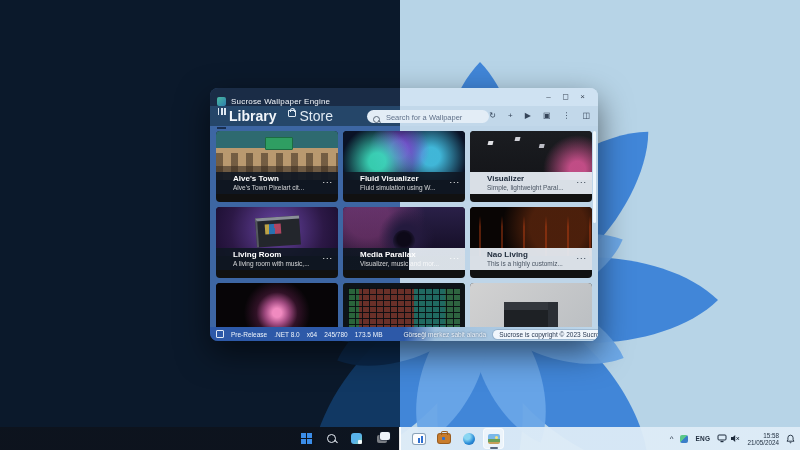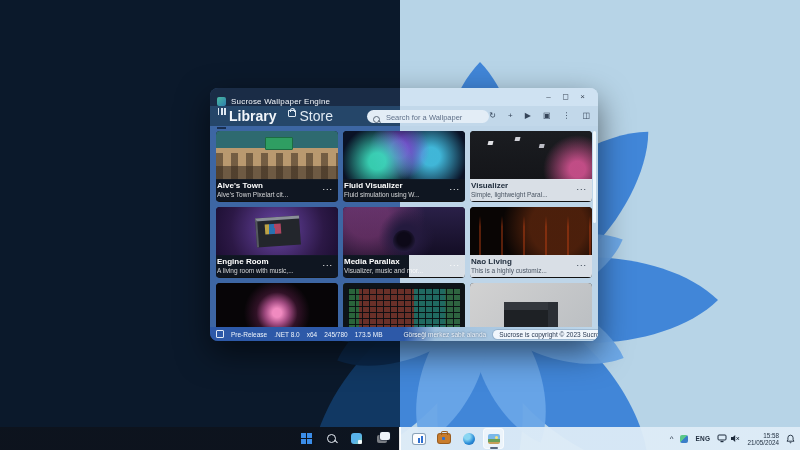--- a/index.html
+++ b/index.html
@@ -47,21 +47,21 @@
   
   .content{flex:1 1 auto;position:relative;overflow:hidden;padding:5px 6px;
            background:linear-gradient(90deg,#3d66a3 0 49%,#bed5e8 49%);
            display:grid;grid-template-columns:repeat(3,1fr);grid-template-rows:71px 71px 71px;gap:5px;}
   .topmark{position:absolute;left:7px;top:1px;width:9px;height:2px;background:#10203a;opacity:.8;}
   .vscroll{position:absolute;right:2px;top:5px;width:3px;height:92px;border-radius:2px;
            background:rgba(248,251,254,.85);}
   .tile{position:relative;border-radius:4px;overflow:hidden;background:#111;}
   .thumb{position:absolute;left:0;right:0;top:0;bottom:22px;}
   .tile.partial .thumb{bottom:0;}
-  .band{position:absolute;left:0;right:0;bottom:1px;height:22px;padding:2px 1px;box-sizing:border-box;}
+  .band{position:absolute;left:0;right:0;bottom:8px;height:22px;padding:2px 17px;box-sizing:border-box;}
   .band.dark{background:rgba(15,23,35,.9);color:#fff;}
   .band.light{background:rgba(229,236,243,.94);color:#1d2a3a;}
   .band.split{background:linear-gradient(90deg,rgba(15,23,35,.9) 0 54%,rgba(229,236,243,.94) 54%);color:#fff;}
   .t-title{font-size:8px;font-weight:bold;line-height:10px;white-space:nowrap;overflow:hidden;}
   .t-sub{font-size:6.5px;opacity:.8;line-height:8px;white-space:nowrap;overflow:hidden;}
   .t-more{position:absolute;right:5px;top:3px;font-size:9px;letter-spacing:1px;line-height:10px;cursor:default;}
 
   
   .th1{background:linear-gradient(180deg,#2e6a70 0 34%,#b9996f 34% 72%,#6e5a43 72%);}
   .th1::before{content:"";position:absolute;inset:45% 0 0 0;
@@ -267,21 +267,21 @@
       <div class="band light">
         <div class="t-title">Visualizer</div>
         <div class="t-sub">Simple, lightweight Paral...</div>
         <span class="t-more">...</span>
       </div>
     </div>
 
     <div class="tile">
       <div class="thumb th4"></div>
       <div class="band dark">
-        <div class="t-title">Engine Room</div>
+        <div class="t-title">Living Room</div>
         <div class="t-sub">A living room with music,...</div>
         <span class="t-more">...</span>
       </div>
     </div>
 
     <div class="tile">
       <div class="thumb th5"></div>
       <div class="band split">
         <div class="t-title">Media Parallax</div>
         <div class="t-sub">Visualizer, music and mor...</div>

